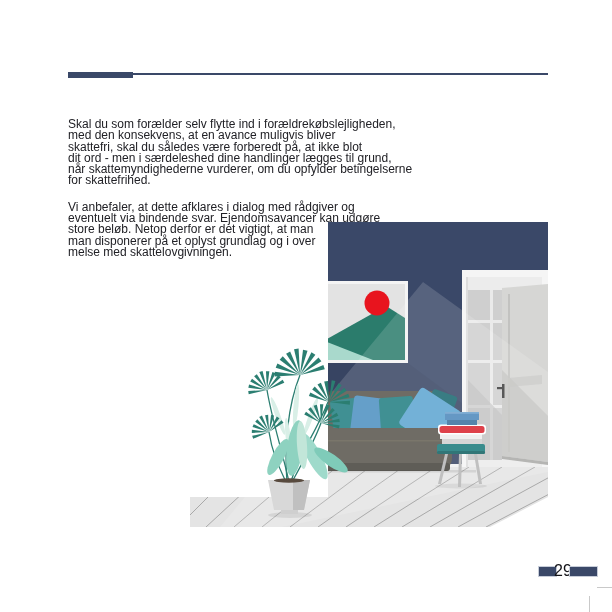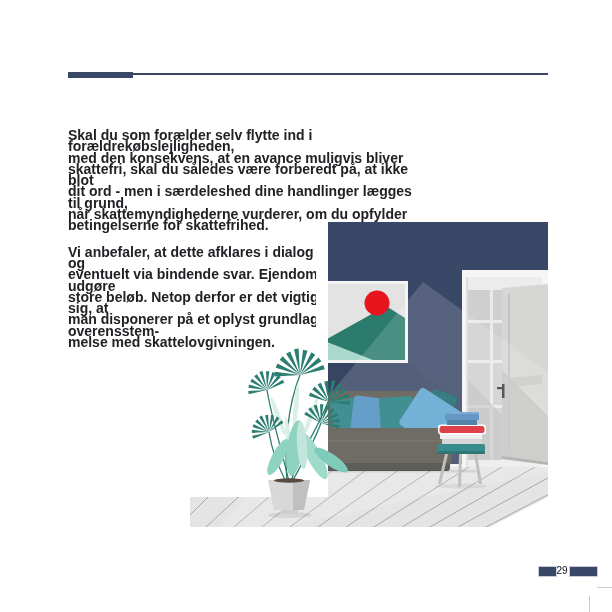--- a/index.html
+++ b/index.html
@@ -3,33 +3,33 @@
 <meta charset="utf-8">
 <style>
   html,body{margin:0;padding:0;background:#fff;}
   .page{position:relative;width:612px;height:612px;background:#ffffff;overflow:hidden;
         font-family:"Liberation Sans", sans-serif;}
   
   .header-rule{position:absolute;left:68px;top:72px;width:480px;height:7px;}
   .header-rule .thick{position:absolute;left:0;top:0;width:65px;height:6px;background:#3a4868;}
   .header-rule .thin{position:absolute;left:65px;top:1px;right:0;height:2px;background:#3a4868;}
   
-  .copy{position:absolute;left:68px;top:130px;width:352px;color:#212126;
-        font-size:14px;line-height:11.3px;letter-spacing:0;font-weight:bold;}
+  .copy{position:absolute;left:68px;top:119px;width:352px;color:#212126;
+        font-size:12px;line-height:11.3px;letter-spacing:0;}
   .copy .para{white-space:pre-line;margin:0;}
   .copy .para + .para{margin-top:15px;}
   
   .scene{position:absolute;left:190px;top:220px;width:368px;height:308px;}
   
   .footer{position:absolute;left:538px;top:564px;width:62px;height:14px;}
   .footer .bar{position:absolute;top:2px;height:11px;background:#3a4868;border:1px solid #c7cdd9;box-sizing:border-box;}
   .footer .bar.left{left:0;width:19px;}
   .footer .bar.right{left:31px;width:29px;}
   .footer .num{position:absolute;left:16px;top:0;width:16px;text-align:center;
-               font-size:10px;color:#141419;line-height:14px;}
+               font-size:16px;color:#141419;line-height:14px;}
   
   .crop{position:absolute;background:#c9c9c9;}
   .crop.h{left:597px;top:587px;width:15px;height:1px;}
   .crop.v{left:589px;top:596px;width:1px;height:16px;}
 </style>
 </head>
 <body>
 
 <div class="page">
 

